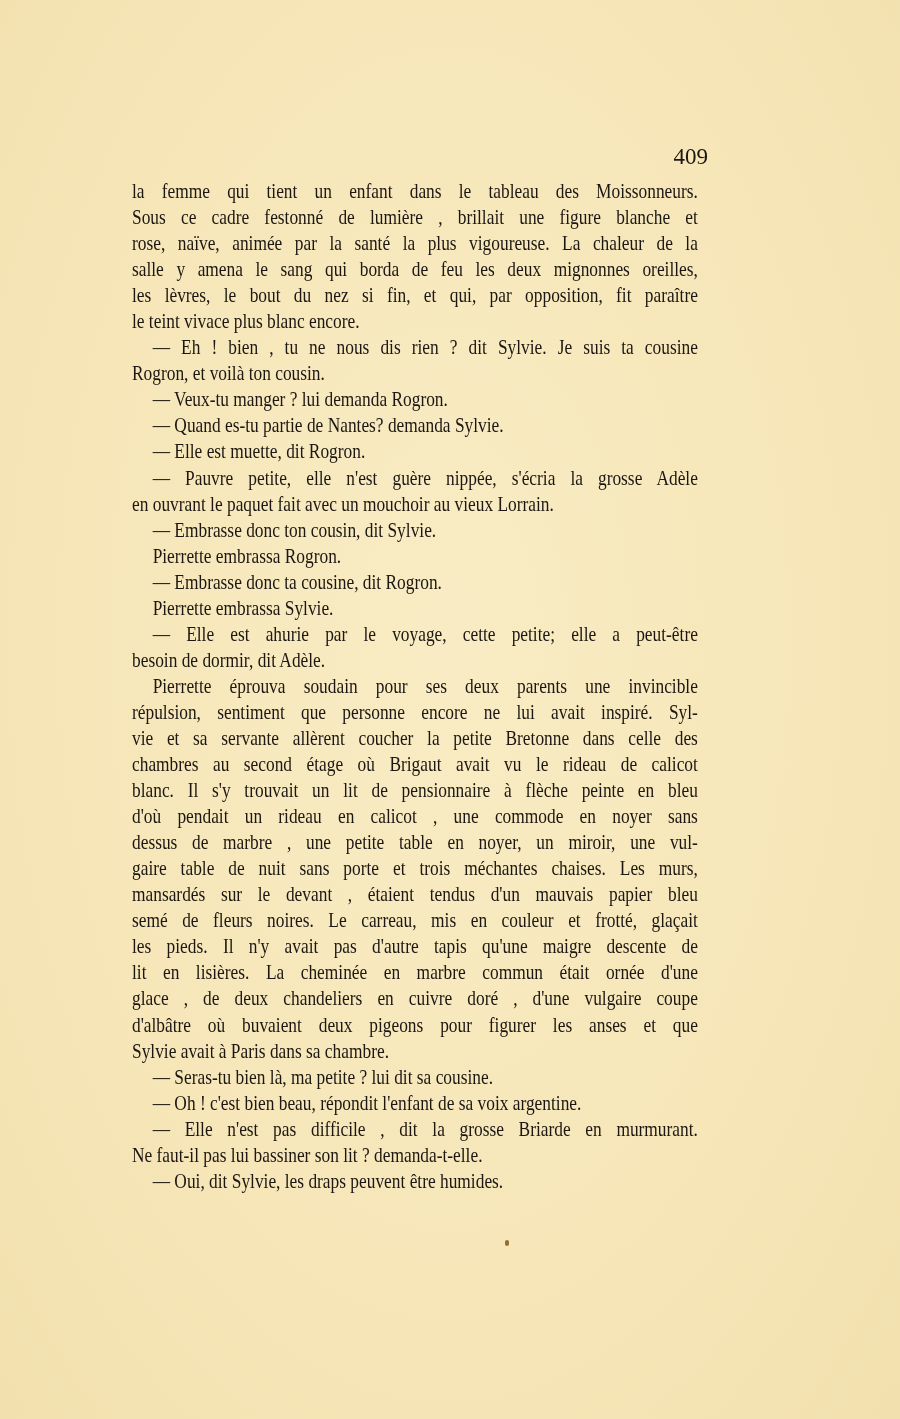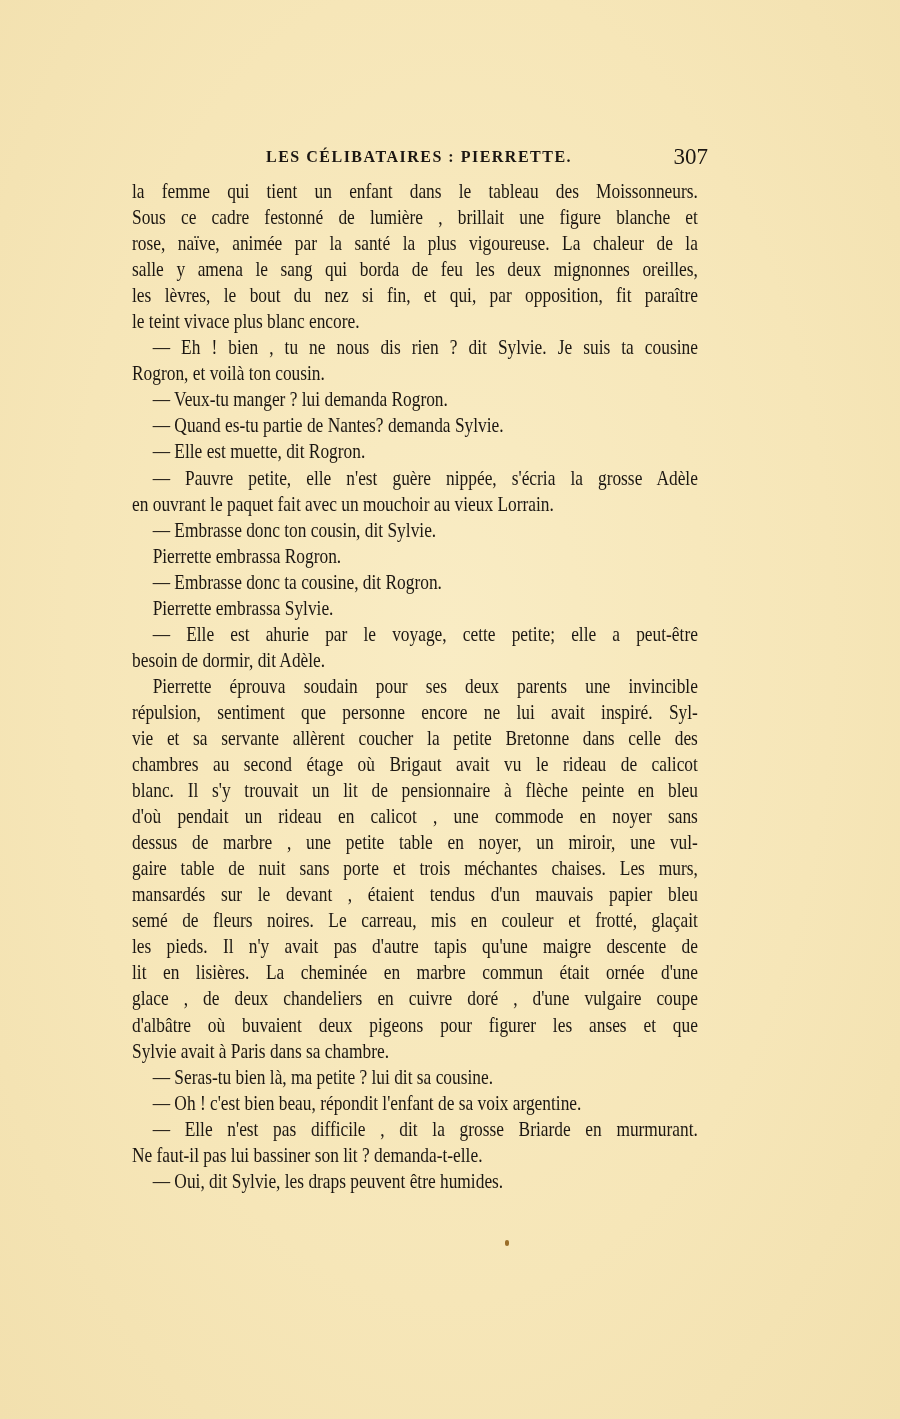--- a/index.html
+++ b/index.html
@@ -76,22 +76,21 @@
       background: #9a6e2a;
       border-radius: 2px;
     }
   </style>
 </head>
 <body>
 
 <div class="page">
 
   <div class="running-head">
-    <span class="running-title">LES CÉLIBATAIRES : PIERRETTE.</span>
-    <span class="page-number">307</span>
+    <span class="page-number">409</span>
   </div>
 
   <div class="text-block" id="text-block">
       <span class="line">la femme qui tient un enfant dans le tableau des Moissonneurs.</span>
       <span class="line">Sous ce cadre festonné de lumière , brillait une figure blanche et</span>
       <span class="line">rose, naïve, animée par la santé la plus vigoureuse. La chaleur de la</span>
       <span class="line">salle y amena le sang qui borda de feu les deux mignonnes oreilles,</span>
       <span class="line">les lèvres, le bout du nez si fin, et qui, par opposition, fit paraître</span>
       <span class="line last">le teint vivace plus blanc encore.</span>
       <span class="line indent">— Eh ! bien , tu ne nous dis rien ? dit Sylvie. Je suis ta cousine</span>

